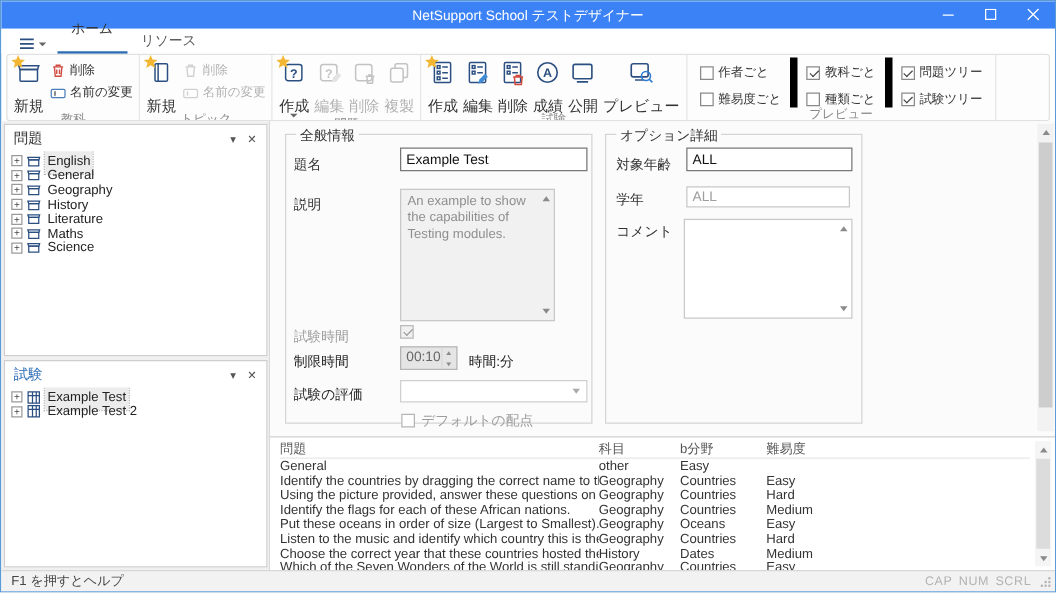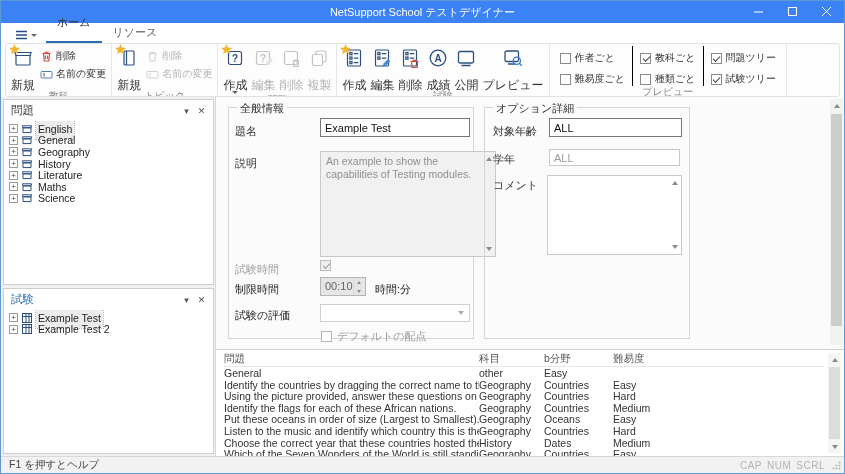--- a/index.html
+++ b/index.html
@@ -40,21 +40,21 @@
 
   .small-col { display:flex; flex-direction:column; gap:4px; padding:3px 2px 0 3px; }
   .sbtn { display:flex; align-items:center; gap:3px; font-size:10px; color:#333; white-space:nowrap; }
   .sbtn .sicon { width:13px; height:13px; position:relative; flex-shrink:0; }
   .sbtn.disabled { opacity:.38; filter:grayscale(1); }
 
   .star-ov { position:absolute; left:-3px; top:-3px; }
 
   .prev-cols { display:flex; align-items:flex-start; }
   .cbcol { display:flex; flex-direction:column; gap:7px; padding:5px 7px 0; }
-  .cbcol + .cbcol { border-left:1px solid #000000; }
+  .cbcol + .cbcol { border-left:6px solid #000000; }
   .rcheck { display:flex; align-items:center; gap:4px; font-size:10px; color:#333; white-space:nowrap; }
   .cb { width:11px; height:11px; border:1px solid #8a8a8a; background:#fff; position:relative; flex-shrink:0; }
   .cb.checked::after { content:""; position:absolute; left:1.5px; top:2px; width:6px; height:3px;
                        border-left:1.5px solid #444; border-bottom:1.5px solid #444; transform:rotate(-45deg); }
   .cb.dim { border-color:#bbb; background:#f0f0f0; }
   .cb.dim.checked::after { border-color:#9a9a9a; }
 
   
   .content { flex:1; display:flex; min-height:0; background:#f0f0f0; }
   .sidebar { width:214px; flex-shrink:0; display:flex; flex-direction:column; padding:2px 1px 2px 2px; gap:3px; }
@@ -493,21 +493,21 @@
 
       <div class="form-pane">
 
         <div class="groupbox" id="gb-general">
           <span class="gb-label">全般情報</span>
 
           <span class="flabel" style="left:6px; top:16px">題名</span>
           <div class="finput" style="left:91px; top:10px; width:150px; height:19px">Example Test</div>
 
           <span class="flabel" style="left:6px; top:48px">説明</span>
-          <div class="ftextarea gray" style="left:91px; top:43px; width:176px; height:106px">
+          <div class="ftextarea gray" style="left:91px; top:43px; width:124px; height:106px">
             <span>An example to show the capabilities of Testing modules.</span>
             <span class="ta-arrow tri-up" style="top:5px"></span>
             <span class="ta-arrow tri-down" style="bottom:5px"></span>
           </div>
 
           <span class="flabel dim" style="left:6px; top:154px">試験時間</span>
           <div class="form-check" style="left:91px; top:152px">
             <span class="cb dim checked"></span>
           </div>
 

